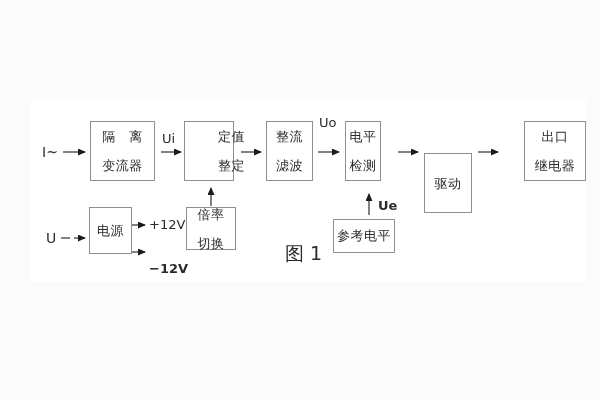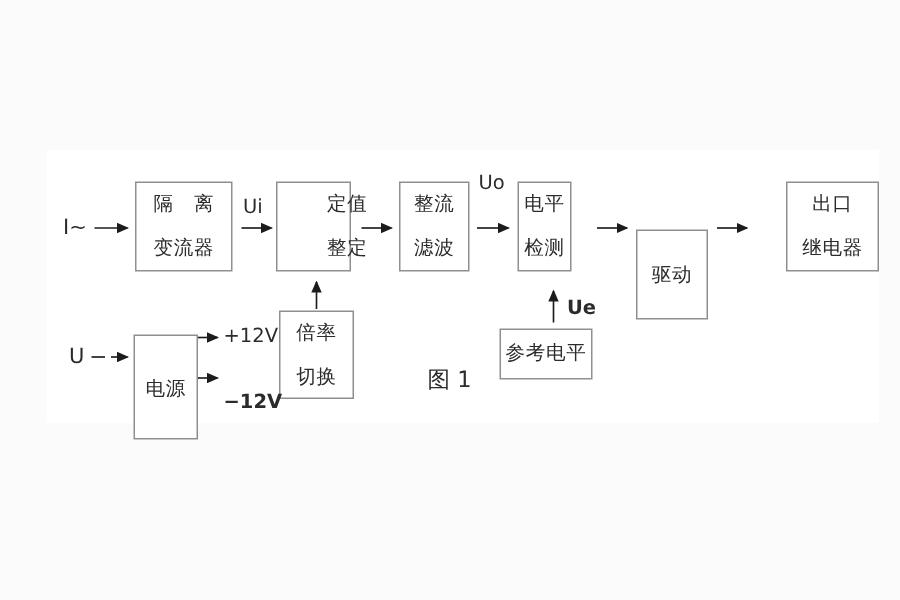--- a/index.html
+++ b/index.html
@@ -25,32 +25,32 @@
     position:absolute;font-size:13px;color:#2b2b2b;white-space:nowrap;line-height:14px;
   }
   .serifish{font-size:14px;}
   
   .b-isolation{left:90px;top:121px;width:65px;height:60px;}
   .b-setting{left:184px;top:121px;width:50px;height:60px;padding-left:45px;}
   .b-rectify{left:266px;top:121px;width:47px;height:60px;}
   .b-level{left:345px;top:121px;width:36px;height:60px;}
   .b-drive{left:424px;top:121px;width:48px;height:60px;margin-top:32px;}
   .b-relay{left:504px;top:121px;width:62px;height:60px;margin-left:20px;}
-  .b-power{left:89px;top:223px;width:43px;height:70px;font-family:Liberation Serif, serif;}
-  .b-ratio{left:186px;top:207px;width:50px;height:59px;}
+  .b-power{left:89px;top:207px;width:43px;height:47px;}
+  .b-ratio{left:186px;top:207px;width:50px;height:43px;}
   .b-ref{left:333px;top:219px;width:62px;height:34px;line-height:32px;}
   
   .l-i{left:42px;top:145px;}
   .l-u{left:46px;top:231px;}
   .l-ui{left:162px;top:132px;}
   .l-uo{left:319px;top:116px;}
   .l-ue{left:378px;top:199px;font-weight:bold;}
   .l-p12{left:149px;top:218px;}
   .l-n12{left:149px;top:262px;font-weight:bold;}
-  .l-cap{left:285px;top:246px;font-size:15px;}
+  .l-cap{left:285px;top:246px;font-size:19px;}
 </style>
 </head>
 <body>
 
 <div class="page"></div>
 
 <svg class="arrows" viewBox="0 0 600 400" xmlns="http://www.w3.org/2000/svg">
   <defs>
     <marker id="ah" markerWidth="8" markerHeight="7" refX="7" refY="3.5" orient="auto" markerUnits="userSpaceOnUse">
       <path d="M0,0 L8,3.5 L0,7 Z" fill="#1c1c1c"></path>

